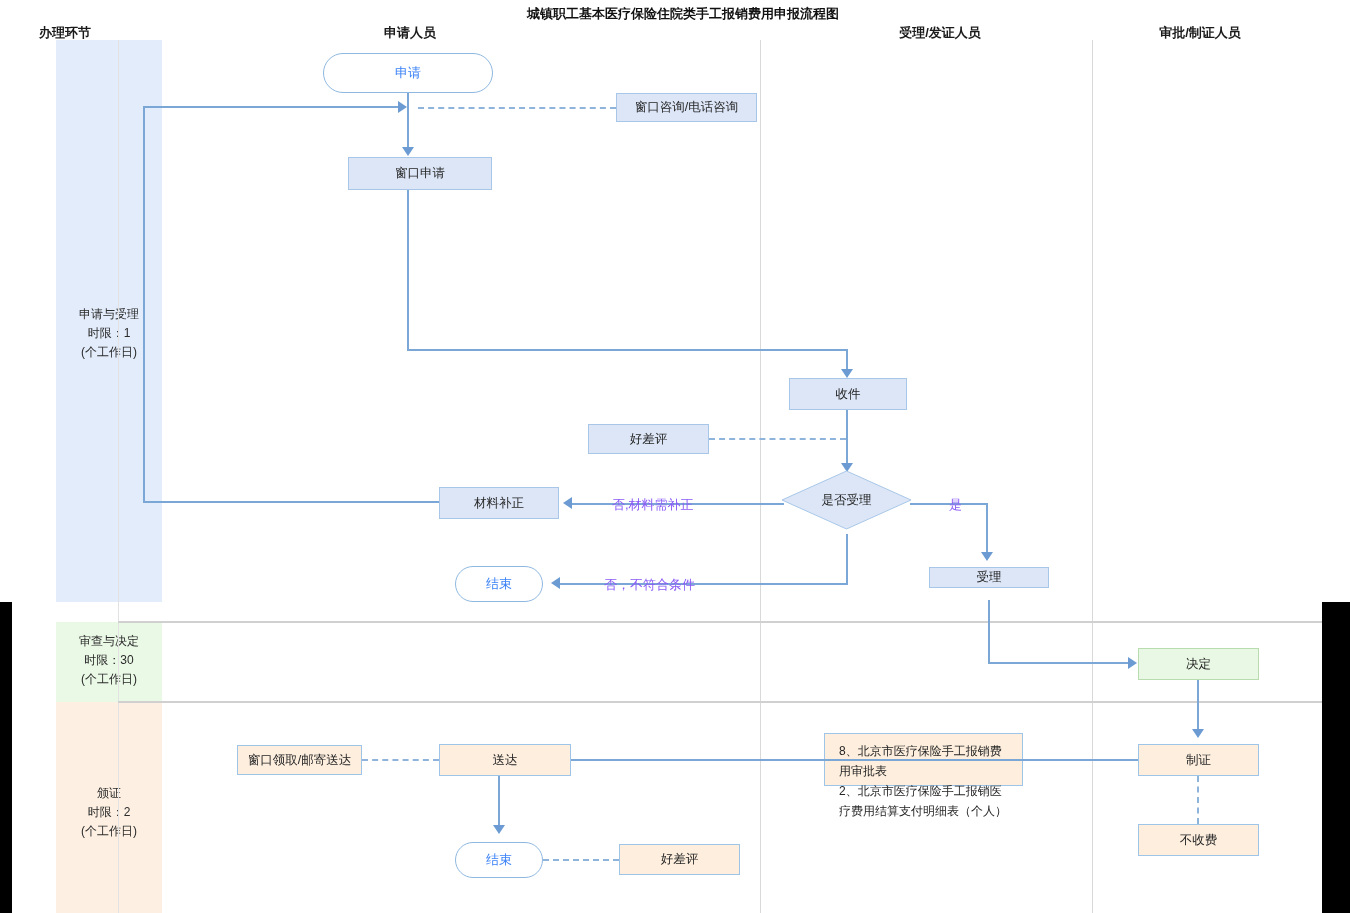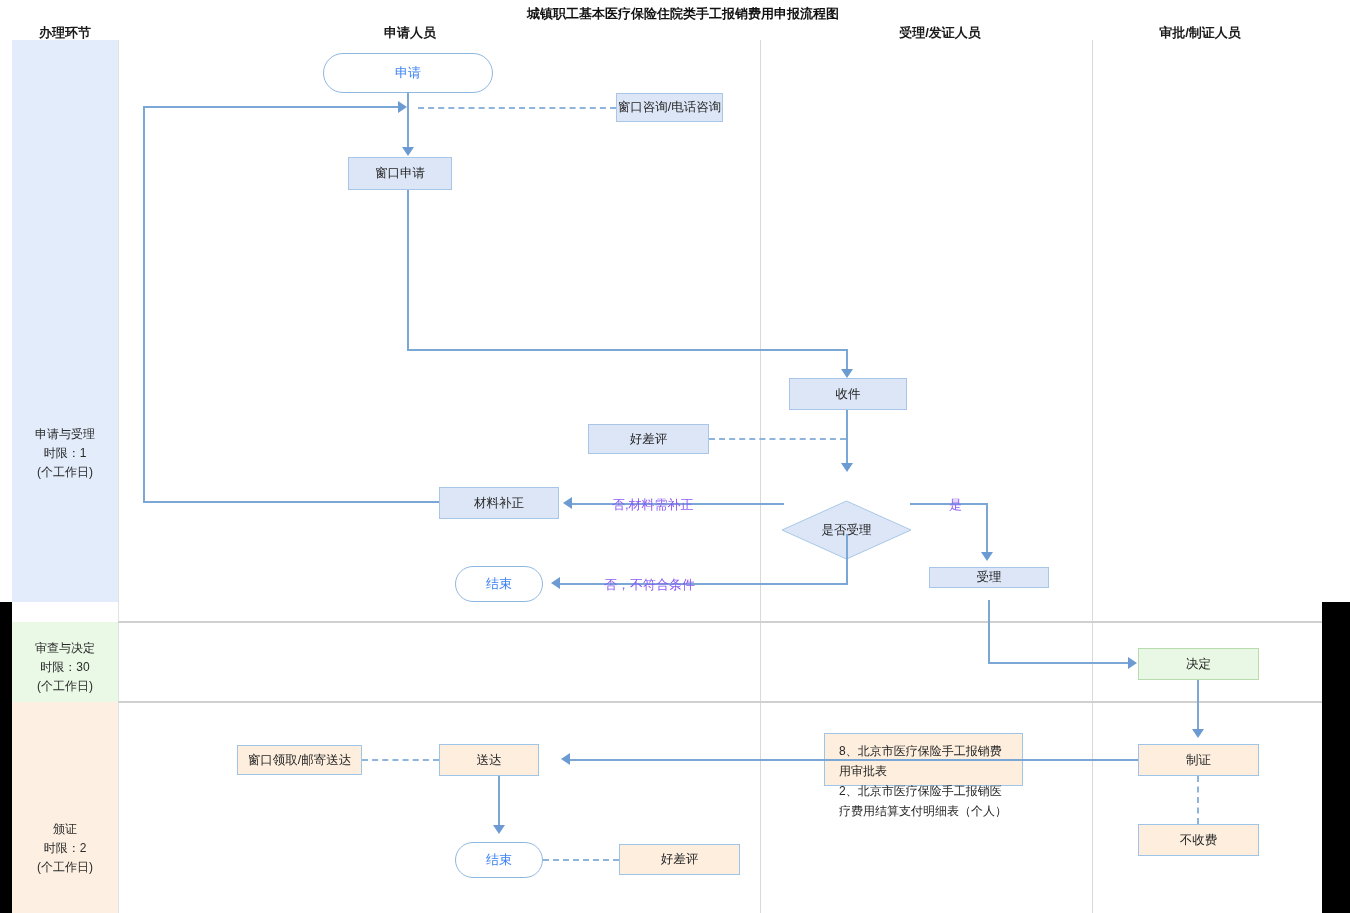--- a/index.html
+++ b/index.html
@@ -24,26 +24,27 @@
     font-size: 13px;
     font-weight: bold;
     color: #1a1a1a;
     text-align: center;
     white-space: nowrap;
   }
 
   
   .phase-cell {
     display: flex;
-    align-items: center;
+    align-items: flex-start;
     justify-content: center;
     text-align: center;
     font-size: 12px;
     line-height: 19px;
     color: #2b2b2b;
+    margin-left: 44px;
   }
   .phase-cell .inner { width: 100%; }
 
   
   .vline { background: #d9d9d9; width: 1px; }
   .hline { background: #d0d0d0; height: 2px; }
 
   
   .node {
     box-sizing: border-box;
@@ -186,43 +187,43 @@
 
   <div class="abs hline" style="left:118px; top:621px; width:1204px;"></div>
   <div class="abs hline" style="left:118px; top:701px; width:1204px;"></div>
 
   <div class="abs node terminator" style="left:323px; top:53px; width:170px; height:40px;">申请</div>
 
   <div class="abs conn conn-v" style="left:407px; top:93px; height:56px;"></div>
   <div class="abs arrow arrow-down" style="left:402px; top:147px;"></div>
 
   <div class="abs dash-h" style="left:418px; top:107px; width:198px;"></div>
-  <div class="abs node" style="left:616px; top:93px; width:107px; height:29px; background:#dce6f7;">窗口咨询/电话咨询</div>
+  <div class="abs node" style="left:616px; top:93px; width:141px; height:29px; background:#dce6f7;">窗口咨询/电话咨询</div>
 
   <div class="abs conn conn-h" style="left:143px; top:106px; width:260px;"></div>
   <div class="abs arrow arrow-right" style="left:398px; top:101px;"></div>
   <div class="abs conn conn-v" style="left:143px; top:106px; height:397px;"></div>
   <div class="abs conn conn-h" style="left:143px; top:501px; width:296px;"></div>
 
-  <div class="abs node" style="left:348px; top:157px; width:104px; height:33px;">窗口申请</div>
+  <div class="abs node" style="left:348px; top:157px; width:144px; height:33px;">窗口申请</div>
 
   <div class="abs conn conn-v" style="left:407px; top:190px; height:161px;"></div>
   <div class="abs conn conn-h" style="left:407px; top:349px; width:441px;"></div>
   <div class="abs conn conn-v" style="left:846px; top:349px; height:24px;"></div>
   <div class="abs arrow arrow-down" style="left:841px; top:369px;"></div>
 
   <div class="abs node" style="left:789px; top:378px; width:118px; height:32px;">收件</div>
 
   <div class="abs conn conn-v" style="left:846px; top:410px; height:57px;"></div>
   <div class="abs arrow arrow-down" style="left:841px; top:463px;"></div>
 
   <div class="abs node" style="left:588px; top:424px; width:121px; height:30px;">好差评</div>
   <div class="abs dash-h" style="left:709px; top:438px; width:137px;"></div>
 
-  <div class="abs diamond-wrap" style="left:781px; top:500px; width:131px; height:60px;text-align:right;">
+  <div class="abs diamond-wrap" style="left:781px; top:470px; width:131px; height:60px;text-align:right;">
     <svg class="diamond-shape" width="131" height="60" viewBox="0 0 131 60">
       <polygon points="65.5,1 130,30 65.5,59 1,30" fill="#dce6f7" stroke="#a8c7e8" stroke-width="1"></polygon>
     </svg>
     <div class="diamond-label">是否受理</div>
   </div>
 
   <div class="abs conn conn-h" style="left:572px; top:503px; width:212px;"></div>
   <div class="abs arrow arrow-left" style="left:563px; top:497px;"></div>
   <div class="abs edge-label" style="left:612px; top:496px;">否,材料需补正</div>
   <div class="abs node" style="left:439px; top:487px; width:120px; height:32px;">材料补正</div>
@@ -254,21 +255,21 @@
   <div class="abs node peach" style="left:1138px; top:824px; width:121px; height:32px;">不收费</div>
 
   <div class="abs node doc" style="left:824px; top:733px; width:199px; height:53px;">
     <div>8、北京市医疗保险手工报销费用审批表</div>
     <div>2、北京市医疗保险手工报销医疗费用结算支付明细表（个人）</div>
   </div>
 
   <div class="abs conn conn-h" style="left:570px; top:759px; width:568px;"></div>
   <div class="abs arrow arrow-left" style="left:561px; top:753px;"></div>
 
-  <div class="abs node peach" style="left:439px; top:744px; width:100px; height:32px;">送达</div>
+  <div class="abs node peach" style="left:439px; top:744px; width:132px; height:32px;">送达</div>
 
   <div class="abs dash-h" style="left:362px; top:759px; width:77px;"></div>
   <div class="abs node peach" style="left:237px; top:745px; width:125px; height:30px;">窗口领取/邮寄送达</div>
 
   <div class="abs conn conn-v" style="left:498px; top:776px; height:52px;"></div>
   <div class="abs arrow arrow-down" style="left:493px; top:825px;"></div>
 
   <div class="abs node terminator" style="left:455px; top:842px; width:88px; height:36px;">结束</div>
 
   <div class="abs dash-h" style="left:543px; top:859px; width:76px;"></div>

